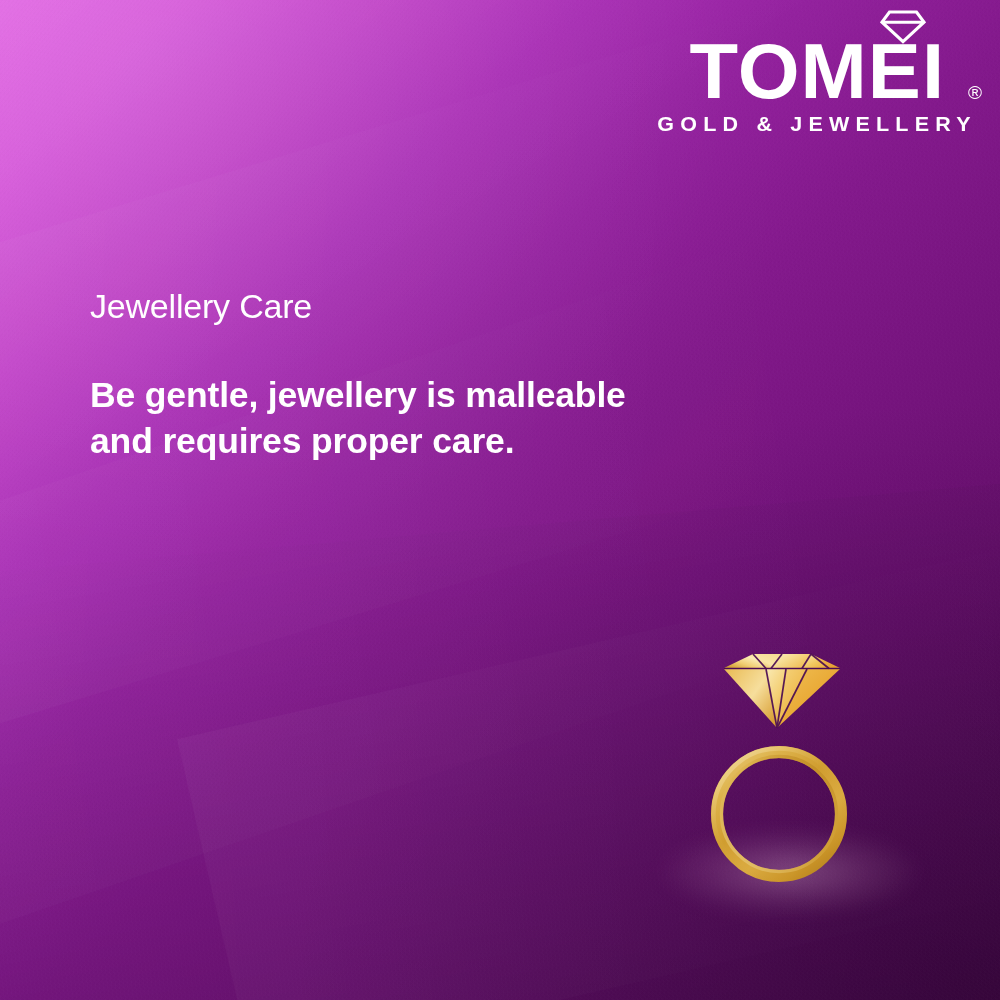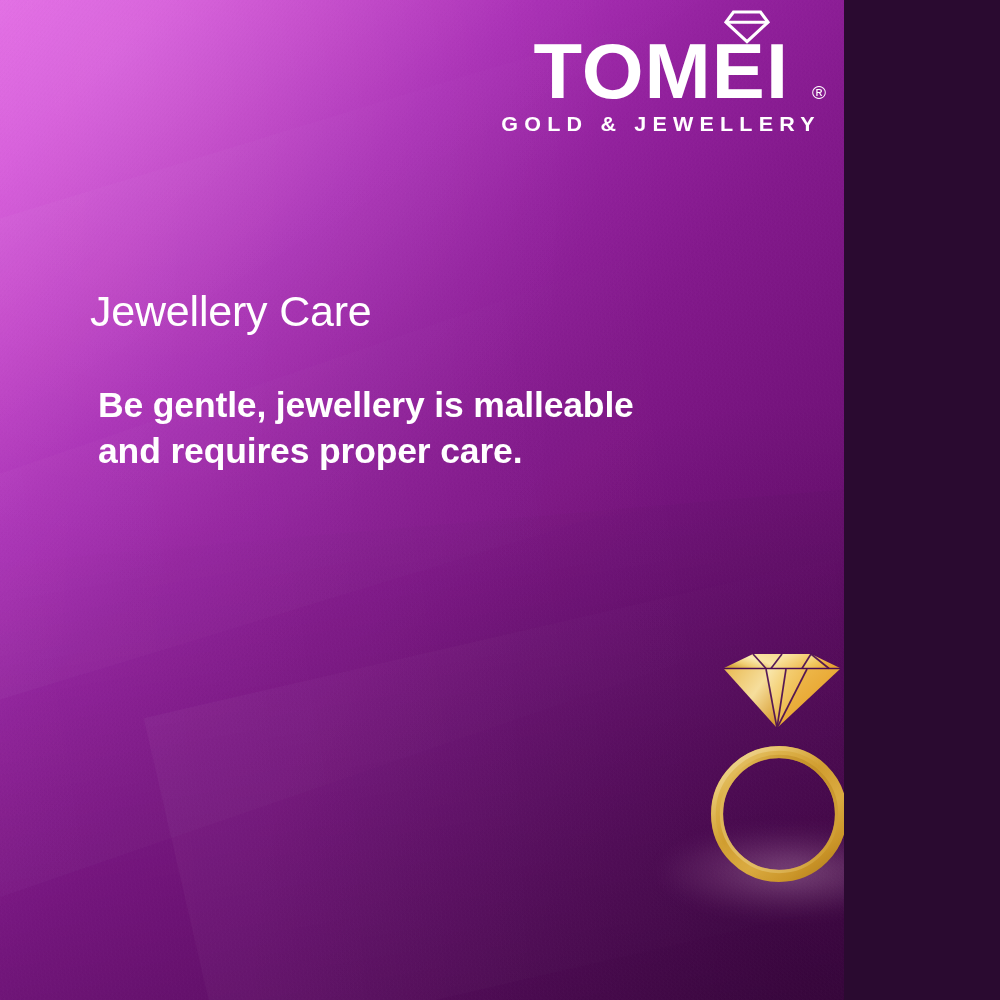--- a/index.html
+++ b/index.html
@@ -2,21 +2,21 @@
 <html><head>
 <meta charset="utf-8">
 <style>
   html, body {
     margin: 0;
     padding: 0;
     background: #2a0a30;
   }
   #card {
     position: relative;
-    width: 844px;
+    width: 1000px;
     height: 1000px;
     overflow: hidden;
     font-family: "Liberation Sans", sans-serif;
     background:
       linear-gradient(135deg,
         #e05fe2 0%,
         #d451d8 9%,
         #bf3ec6 19%,
         #a82cb4 29%,
         #94219f 40%,
@@ -136,28 +136,28 @@
 
   
   #copy {
     position: absolute;
     left: 90px;
     top: 288px;
     width: 580px;
   }
   #care-heading {
     margin: 0;
-    font-size: 43px;
+    font-size: 34px;
     font-weight: 400;
     line-height: 1.1;
     color: #ffffff;
     letter-spacing: -0.2px;
   }
   .body-para {
-    margin: 8px;
+    margin: 0;
     font-size: 35.5px;
     font-weight: bold;
     line-height: 1.28;
     color: #ffffff;
     letter-spacing: -0.15px;
   }
   #para-1 { margin-top: 48px; }
   #para-2 { margin-top: 49px; }
 
   

